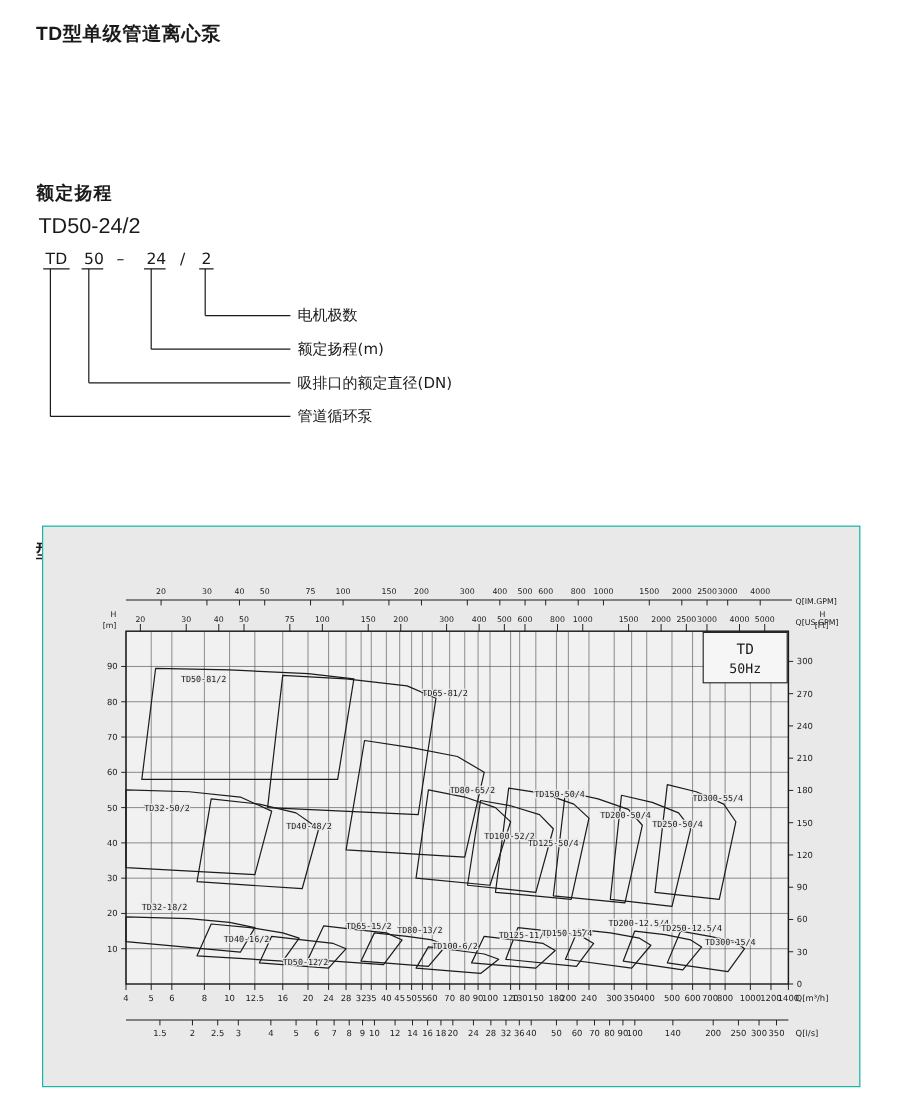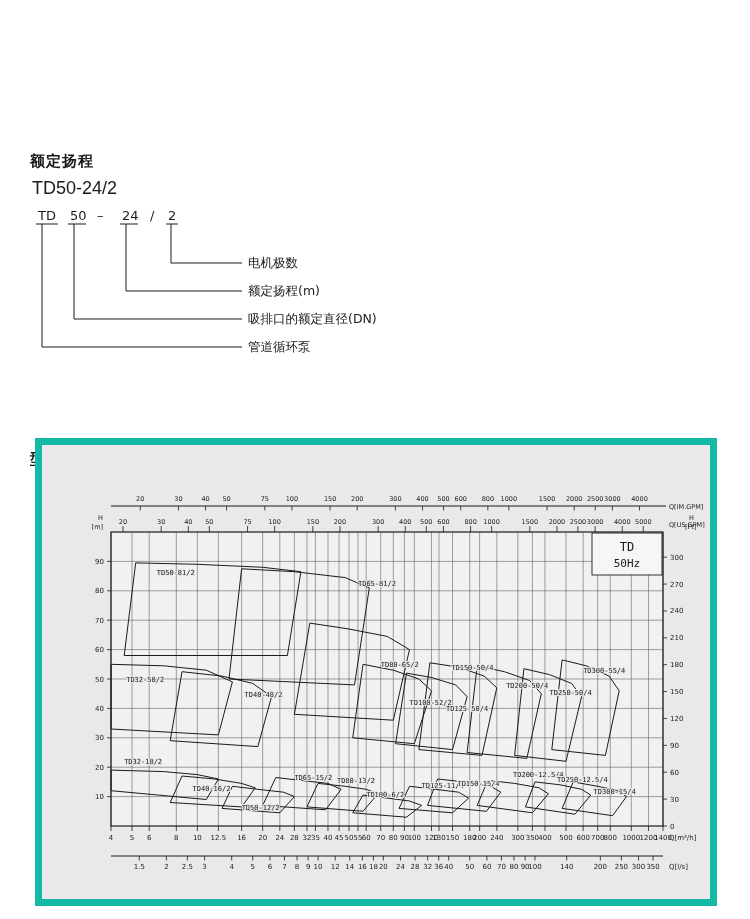--- a/index.html
+++ b/index.html
@@ -8,29 +8,30 @@
   .h1{position:absolute;left:30px;top:18px;font-size:16px;font-weight:bold;letter-spacing:.5px;}
   .intro{position:absolute;left:45px;top:48px;width:672px;font-size:12.5px;line-height:23px;}
   .intro p{margin:0;}
   .intro p.indent{text-indent:2em;}
   .h2{position:absolute;left:30px;font-size:15px;font-weight:bold;letter-spacing:1px;}
   #h2-model{top:152px;}
   #model-example{position:absolute;left:32px;top:178px;font-size:18px;}
   #model-diagram{position:absolute;left:30px;top:198px;}
   #h2-chart{top:406px;margin-top:44px;}
   #chart-panel{position:absolute;left:35px;top:438px;width:682px;height:468px;
-               background:#e9e9e9;border:7px solid #14b8a6;box-sizing:border-box;}
+               background:#e9e9e9;border:1px solid #14b8a6;box-sizing:border-box;}
   #chart-wrap{position:absolute;left:9px;top:9px;}
   svg text{font-family:"DejaVu Sans","Liberation Sans",sans-serif;fill:#1a1a1a;}
   svg .mono{font-family:"DejaVu Sans Mono","Liberation Mono",monospace;}
 </style>
 </head>
 <body>
 
 <div id="page">
+  <div class="h1">TD型单级管道离心泵</div>
 
 
   <div class="h2" id="h2-model">额定扬程</div>
   <div id="model-example">TD50-24/2</div>
   <div id="model-diagram"><svg width="480" height="180">
         <text x="8" y="22" font-size="13">TD</text>
         <line x1="6" y1="26" x2="28" y2="26" stroke="#1a1a1a" stroke-width="1"></line>
         <text x="40" y="22" font-size="13">50</text>
         <line x1="38" y1="26" x2="56" y2="26" stroke="#1a1a1a" stroke-width="1"></line>
         <text x="67" y="22" font-size="13">–</text>

